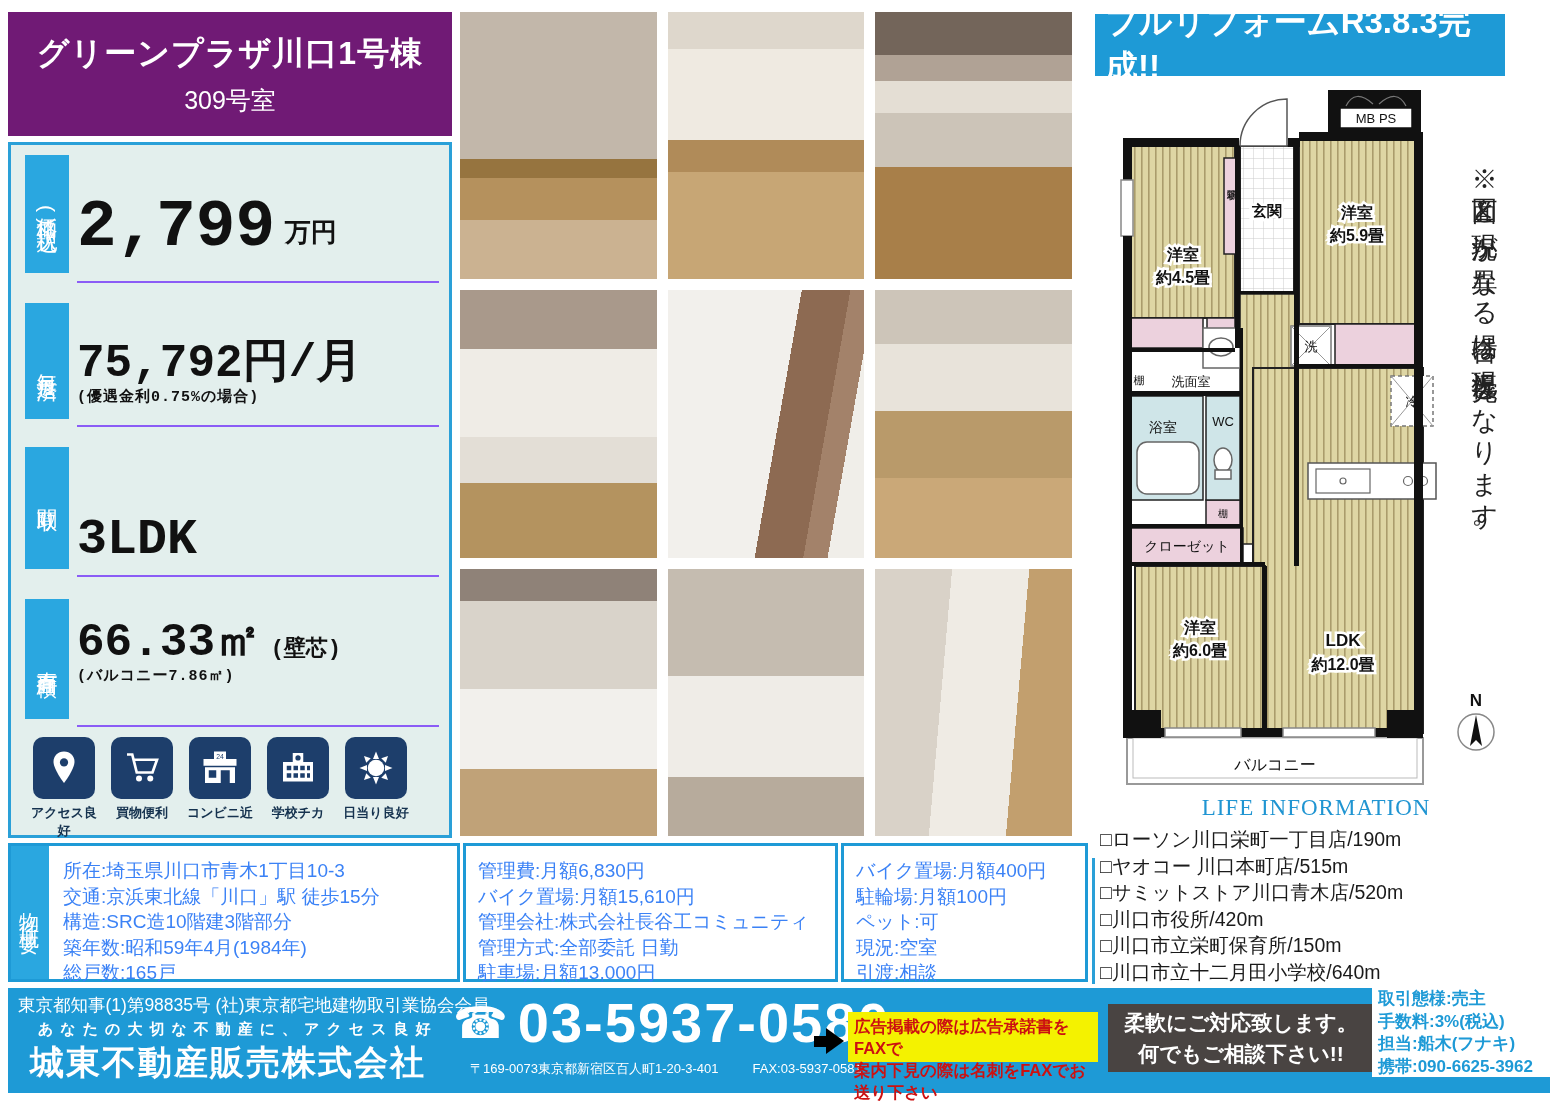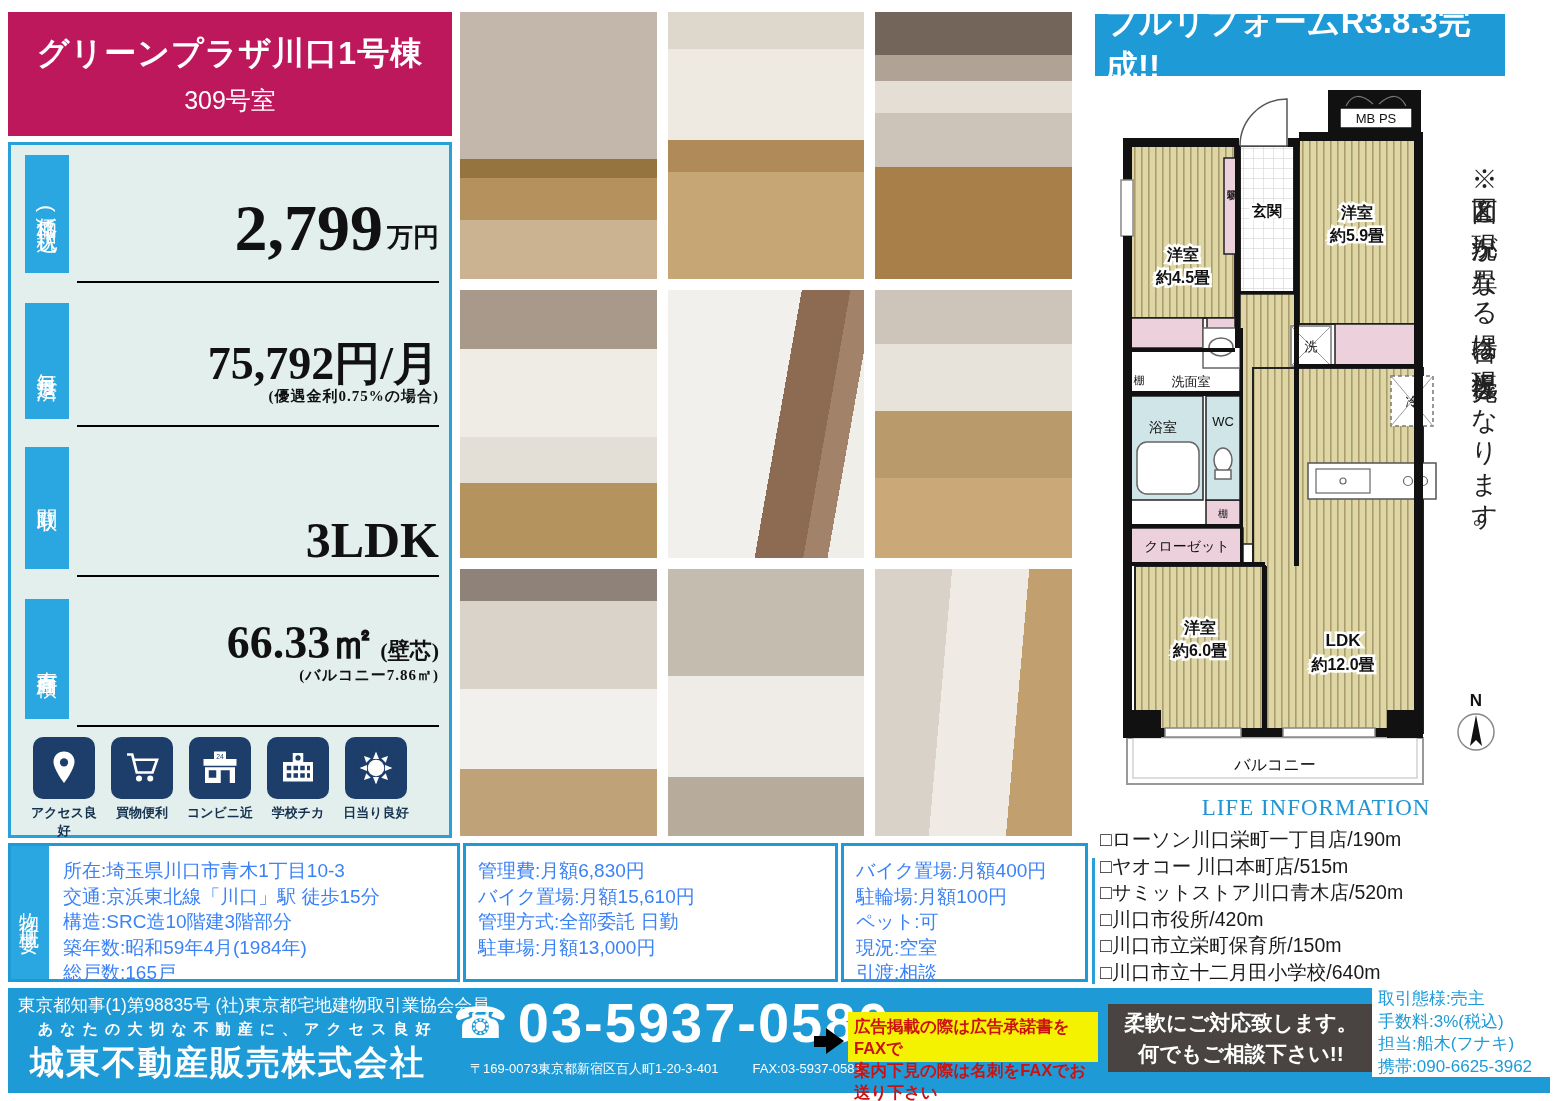--- a/index.html
+++ b/index.html
@@ -1,31 +1,31 @@
 <!DOCTYPE html>
 <html><head>
 <meta charset="utf-8">
 <style>
   html,body{margin:0;padding:0;background:#fff;}
   #page{position:relative;width:1558px;height:1101px;background:#fff;overflow:hidden;
         font-family:"Liberation Sans",sans-serif;color:#111;}
   
-  .hd{position:absolute;left:8px;top:12px;width:444px;height:124px;background:#be185d;color:#fff;
+  .hd{position:absolute;left:8px;top:12px;width:444px;height:124px;background:#701a75;color:#fff;
       display:flex;flex-direction:column;align-items:center;justify-content:center;}
   .hd .t1{font-size:32px;font-weight:bold;letter-spacing:1px;}
   .hd .t2{font-size:25px;margin-top:8px;}
   
   .panel{position:absolute;left:8px;top:142px;width:444px;height:696px;background:#e3efed;
          border:3px solid #2aa0d8;box-sizing:border-box;}
   .spec{position:absolute;left:12px;width:416px;}
   .spec .tab{position:absolute;left:2px;top:0;width:44px;background:#2aa7e0;color:#fff;
              writing-mode:vertical-rl;text-orientation:mixed;font-size:21px;letter-spacing:2px;
              display:flex;align-items:center;justify-content:center;}
-  .spec .val{position:absolute;left:54px;right:0;bottom:0;border-bottom:2px solid #000000;
-             text-align:right;font-family:Liberation Serif, serif;}
+  .spec .val{position:absolute;left:54px;right:0;bottom:0;border-bottom:2px solid #8b5cf6;
+             text-align:left;font-family:Liberation Mono, monospace;}
   .big{font-size:66px;font-weight:bold;line-height:1;}
   .mid{font-size:46px;font-weight:bold;line-height:1;}
   .unit{font-size:26px;font-weight:bold;}
   .small-note{font-size:15px;font-weight:bold;letter-spacing:1px;}
   .features{position:absolute;left:14px;top:592px;width:416px;display:flex;justify-content:flex-start;}
   .feat{width:78px;text-align:center;}
   .feat .sq{width:62px;height:62px;margin:0 auto;background:#1d3e6b;border-radius:10px;
             display:flex;align-items:center;justify-content:center;}
   .feat .lbl{font-size:13px;font-weight:bold;color:#15324f;margin-top:5px;letter-spacing:0px;}
   
@@ -74,21 +74,21 @@
   .f-addr{position:absolute;left:462px;top:72px;color:#fff;font-size:13px;}
   .f-addr .gap{display:inline-block;width:34px;}
   .f-arrow{position:absolute;left:806px;top:40px;display:flex;align-items:center;}
   .f-arrow .tail{width:12px;height:11px;background:#000;}
   .f-arrow .head{width:0;height:0;border-top:13px solid transparent;border-bottom:13px solid transparent;border-left:18px solid #000;}
   .f-yellow{position:absolute;left:840px;top:24px;width:250px;height:50px;background:#f4f200;
             color:#cc1111;font-size:16.5px;font-weight:bold;line-height:22px;padding:3px 6px;box-sizing:border-box;}
   .f-dark{position:absolute;left:1100px;top:16px;width:266px;height:68px;background:#494442;color:#fff;
           font-size:21px;font-weight:bold;text-align:center;line-height:31px;display:flex;flex-direction:column;justify-content:center;}
   .f-agent{position:absolute;left:1364px;top:-3px;width:186px;height:92px;background:#fff;color:#1e9ad6;
-           font-size:17px;line-height:22.5px;padding:3px 0 0 6px;box-sizing:border-box;}
+           font-size:17px;line-height:22.5px;padding:3px 0 0 6px;box-sizing:border-box;font-weight:bold;}
   
   .fl{paint-order:stroke;stroke:#fff;stroke-width:5px;fill:#111;font-weight:bold;font-family:"Liberation Sans",sans-serif;}
   .fs{fill:#111;font-family:"Liberation Sans",sans-serif;}
 </style>
 </head>
 <body>
 
 <div id="page">
 
   <div class="hd">
@@ -351,20 +351,21 @@
       <div>交通:京浜東北線「川口」駅 徒歩15分</div>
       <div>構造:SRC造10階建3階部分</div>
       <div>築年数:昭和59年4月(1984年)</div>
       <div>総戸数:165戸</div>
     </div>
   </div>
   <div class="obox ob2">
     <div class="lines">
       <div>管理費:月額6,830円</div>
       <div>バイク置場:月額15,610円</div>
+      <div>管理会社:株式会社長谷工コミュニティ</div>
       <div>管理方式:全部委託 日勤</div>
       <div>駐車場:月額13,000円</div>
     </div>
   </div>
   <div class="obox ob3">
     <div class="lines">
       <div>バイク置場:月額400円</div>
       <div>駐輪場:月額100円</div>
       <div>ペット:可</div>
       <div>現況:空室</div>

